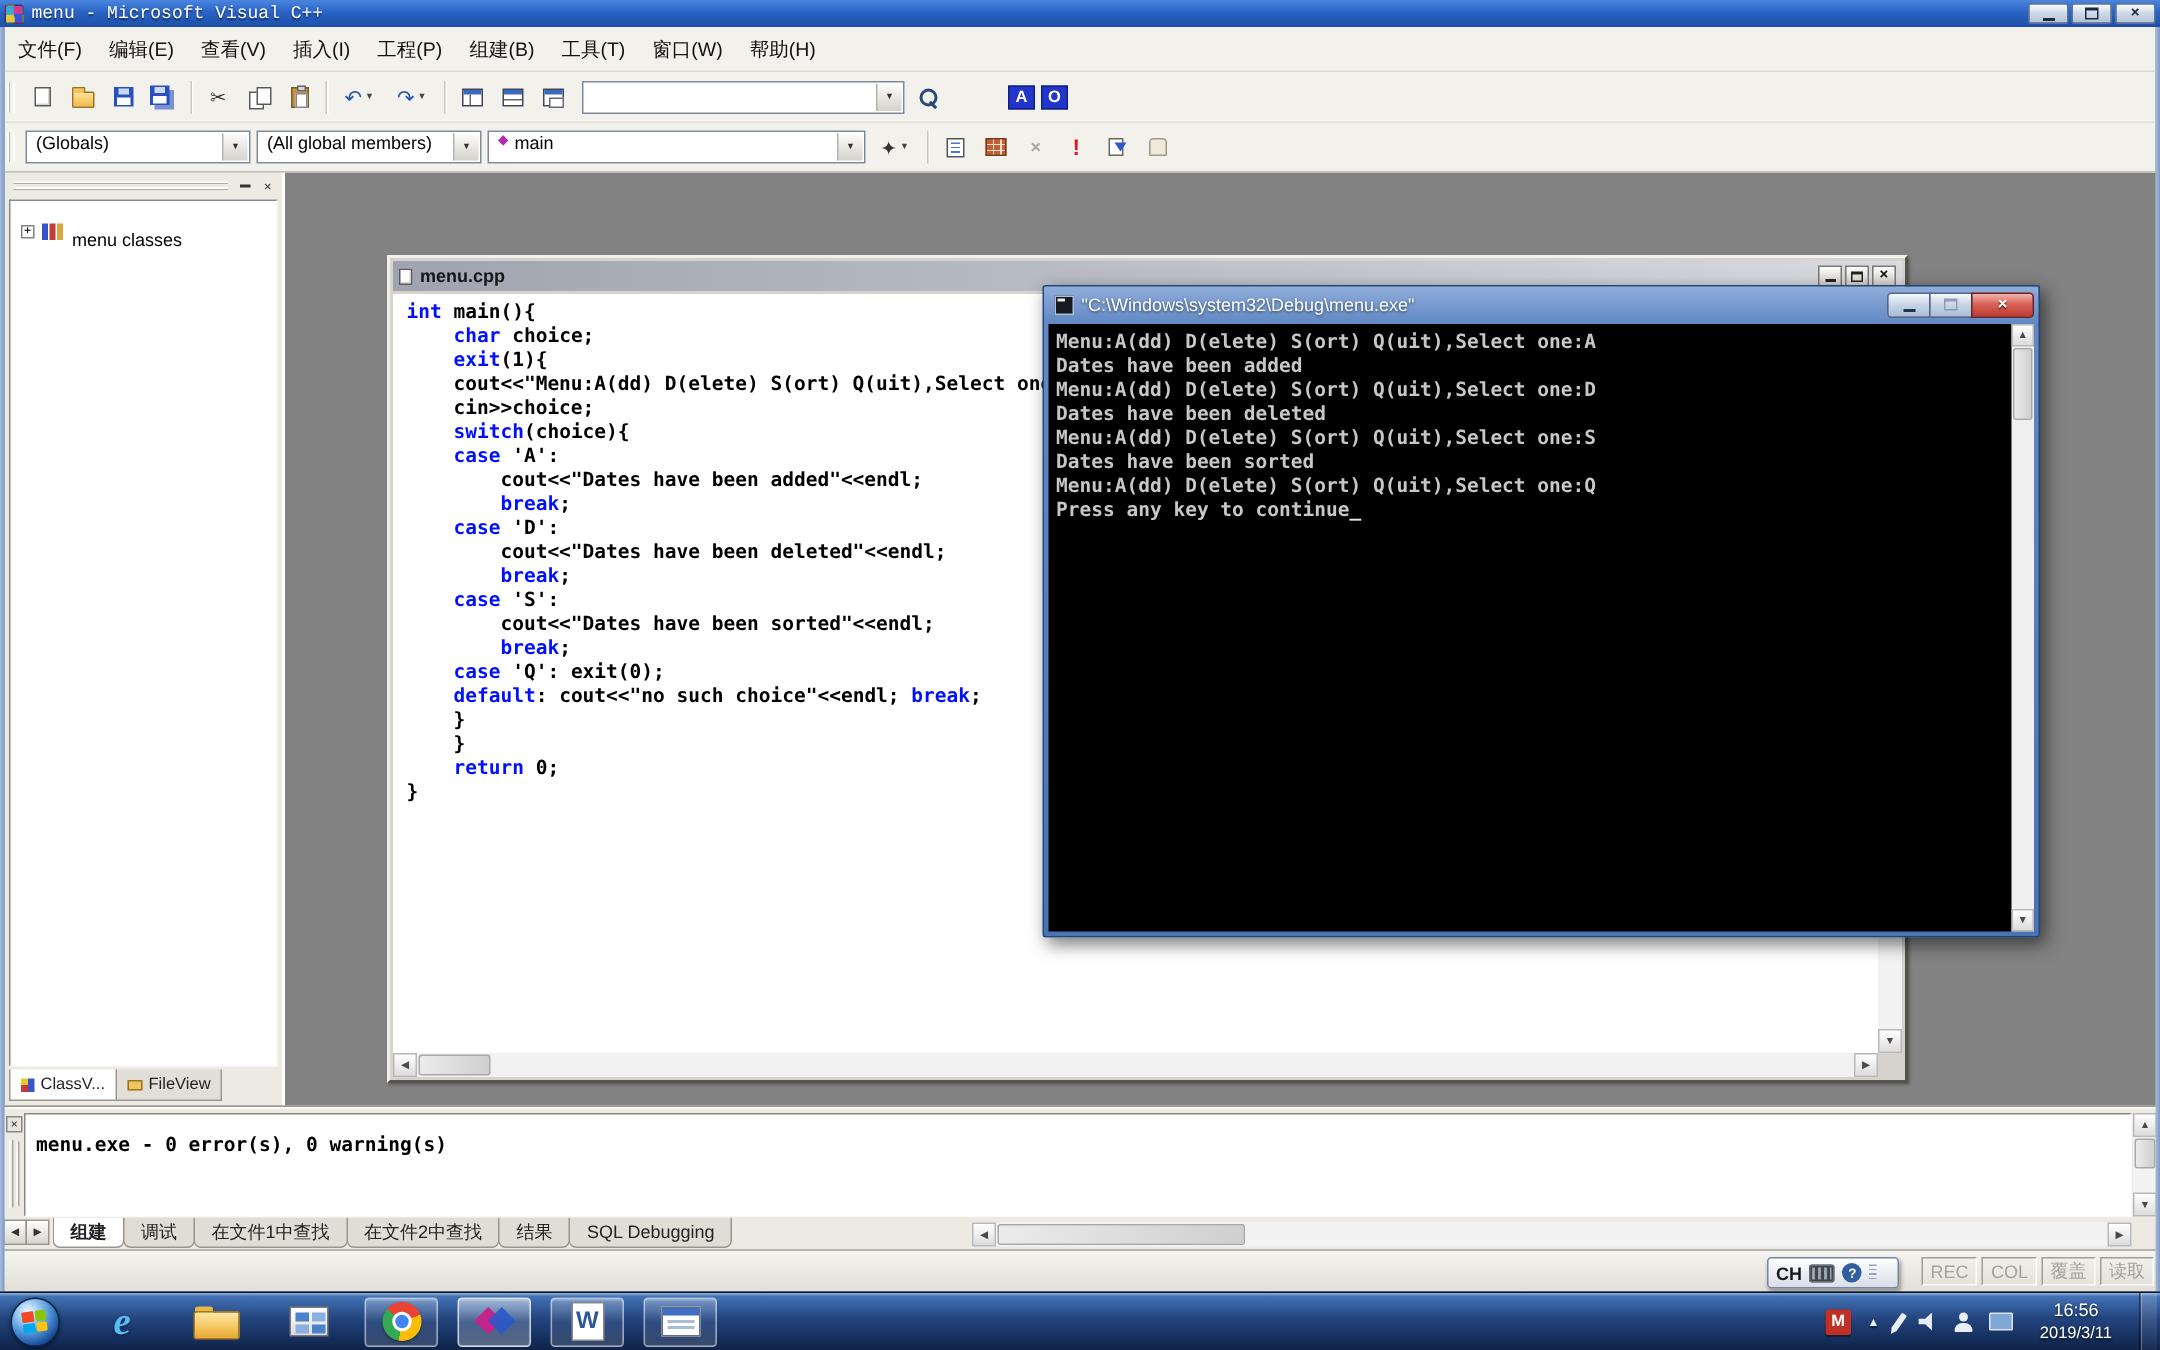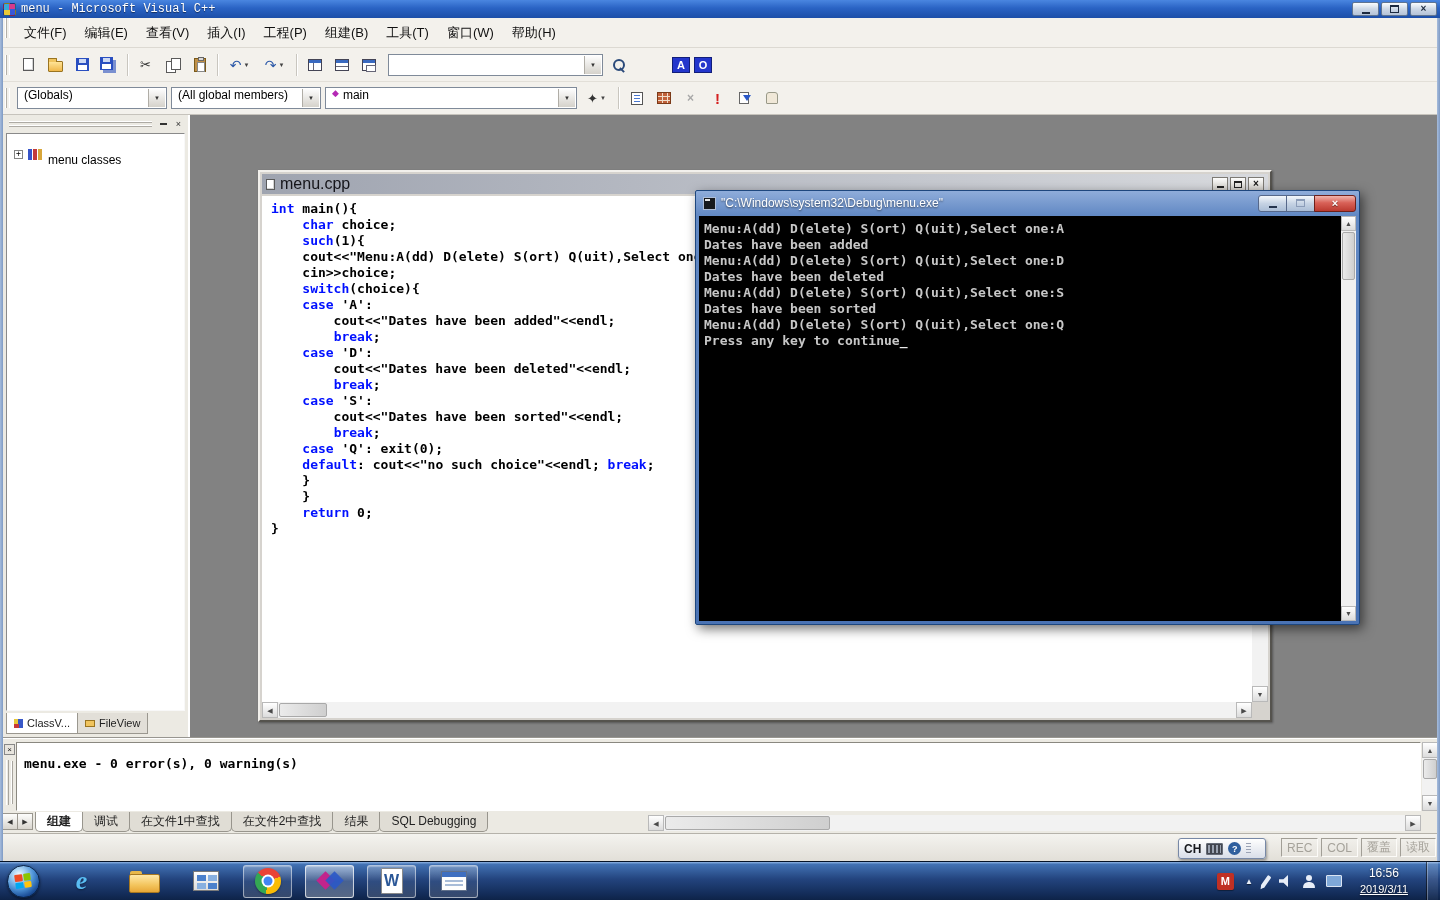--- a/index.html
+++ b/index.html
@@ -12,21 +12,21 @@
 
 .titlebar{position:absolute;left:0;top:0;width:1440px;height:18px;background:linear-gradient(180deg,#4a86e0 0%,#2a63c4 45%,#1c4fa8 100%);display:flex;align-items:center;padding:0 3px;z-index:6;}
 .app-ico{width:13px;height:13px;margin-right:5px;border-radius:2px;background:conic-gradient(#d43a8c 0 25%,#3858d8 25% 50%,#e8c838 50% 75%,#38a8d8 75%);border:1px solid rgba(0,0,0,.4);}
 .title-text{color:#fff;font-size:12px;text-shadow:0 1px 1px rgba(0,0,0,.5);font-family:Liberation Mono, monospace;}
 .winbtns{margin-left:auto;display:flex;gap:2px;}
 .wbtn{width:27px;height:14px;background:linear-gradient(#fbfdfe,#cdd8e6 50%,#b4c3d8);border:1px solid #5f7491;border-radius:2px;display:flex;align-items:center;justify-content:center;color:#1c2a40;font-size:10px;font-weight:bold;line-height:1;}
 .glyph-min{width:8px;height:2px;background:#1c2a40;margin-top:7px;}
 .glyph-max{width:9px;height:8px;border:1px solid #1c2a40;border-top-width:2px;}
 
 
-.menubar{position:absolute;left:3px;right:3px;top:18px;height:30px;background:#f3f1ec;border-bottom:1px solid #dcd9d2;display:flex;align-items:flex-start;z-index:4;}
+.menubar{position:absolute;left:3px;right:3px;top:18px;height:30px;background:#f3f1ec;border-bottom:1px solid #dcd9d2;display:flex;align-items:flex-start;z-index:4;flex-direction:column;}
 .menu-item{padding:0 9px;font-size:13px;color:#111;line-height:29px;}
 .vgrip{width:5px;height:20px;margin:0 5px 0 2px;background:repeating-linear-gradient(90deg,#fff 0 1px,#b3b0a9 1px 2px,transparent 2px 4px);}
 .toolbar{position:absolute;left:3px;right:3px;display:flex;align-items:center;background:#f3f1ec;z-index:4;}
 .tb1{top:48px;height:34px;border-bottom:1px solid #e2dfd8;}
 .tb2{top:82px;height:33px;border-bottom:1px solid #c6c3bc;}
 .tbtn{width:25px;height:24px;display:flex;align-items:center;justify-content:center;margin:0 1px;position:relative;}
 .tbtn.wide{width:33px;}
 .tsep{width:1px;height:22px;background:#c9c6bf;margin:0 4px;box-shadow:1px 0 0 #fff;}
 .g{font-size:13px;color:#333;line-height:1;}
 .g.blue{color:#2b58a8;font-size:14px;}
@@ -88,21 +88,21 @@
 .ws-tabs{position:absolute;left:3px;bottom:3px;height:21px;display:flex;}
 .ws-tab{display:flex;align-items:center;gap:4px;padding:0 7px;font-size:11px;color:#222;background:#e2dfd8;border:1px solid #9a978f;border-top:none;margin-right:-1px;}
 .ws-tab.active{background:#fff;font-weight:normal;z-index:2;}
 .tabico-class{width:9px;height:9px;background:conic-gradient(#3858c8 0 50%,#c83838 50% 75%,#e8c838 75%);}
 .tabico-file{width:10px;height:7px;background:#f0c45e;border:1px solid #9a7420;}
 .mdi{position:absolute;left:189px;right:0;top:0;bottom:0;background:#828282;overflow:hidden;}
 
 
 .editor-win{position:absolute;left:66px;top:55px;width:1014px;height:552px;background:#d6d3ce;border:2px solid;border-color:#f2f0ec #55534e #55534e #f2f0ec;box-shadow:1px 1px 2px rgba(0,0,0,.35);}
 .ed-title{height:20px;margin:2px;background:linear-gradient(90deg,#9fa4b0,#d8dade);display:flex;align-items:center;gap:5px;padding:0 4px;}
-.ed-title .t{font-size:16px;font-weight:normal;color:#15151a;}
+.ed-title .t{font-size:12px;font-weight:bold;color:#15151a;}
 .ed-btns{margin-left:auto;display:flex;gap:2px;}
 .ebtn{width:16px;height:14px;background:linear-gradient(#fcfcfb,#d3d0ca);border:1px solid #7d7a74;display:flex;align-items:center;justify-content:center;font-size:10px;font-weight:bold;color:#111;line-height:1;}
 .m1{width:7px;height:2px;background:#222;margin-top:6px;}
 .m2{width:8px;height:7px;border:1px solid #222;border-top-width:2px;}
 .ed-client{position:absolute;left:2px;right:2px;top:24px;bottom:2px;background:#fff;overflow:hidden;}
 .code{position:absolute;left:0;top:0;right:16px;bottom:16px;padding:5px 0 0 9px;font:bold 13px/16px "DejaVu Sans Mono",monospace;overflow:hidden;}
 .code-line{white-space:pre;}
 .kw{color:#0010ff;}.pl{color:#000;}
 .sb{position:absolute;background:#f2f2f2;}
 .sbtn{position:absolute;width:16px;height:16px;background:linear-gradient(#fff,#dcdcdc);border:1px solid #b9b9b9;color:#4a4a4a;display:flex;align-items:center;justify-content:center;}
@@ -206,21 +206,21 @@
 .tray-m{width:17px;height:17px;background:#c03024;border-radius:2px;color:#fff;font-size:11px;font-weight:bold;display:flex;align-items:center;justify-content:center;box-shadow:0 1px 1px rgba(0,0,0,.4);}
 .tray-g{font-size:8px;color:#e8eef8;text-shadow:0 1px 1px rgba(0,0,0,.5);}
 .tray-pen{width:4px;height:13px;background:#e8eef8;transform:rotate(35deg);position:relative;border-radius:1px;}
 .tray-pen::after{content:"";position:absolute;left:0;bottom:-5px;border:2px solid transparent;border-top:4px solid #e8eef8;}
 .tray-vol{width:13px;height:12px;background:#e8eef8;clip-path:polygon(0 35%,35% 35%,70% 0,70% 100%,35% 65%,0 65%);}
 .tray-person{width:12px;height:13px;position:relative;}
 .tray-person::before{content:"";position:absolute;left:3px;top:0;width:6px;height:6px;border-radius:50%;background:#e8eef8;}
 .tray-person::after{content:"";position:absolute;left:0;bottom:0;width:12px;height:6px;border-radius:6px 6px 1px 1px;background:#e8eef8;}
 .tray-tab{width:16px;height:12px;border:1px solid #dbe4f2;background:#7fa8d8;border-radius:1px;}
 .clock{color:#fff;font-size:12px;text-align:center;line-height:1.3;text-shadow:0 1px 2px rgba(0,0,0,.7);margin:0 7px;}
-.clock .d{font-size:11px;text-decoration:underline;}
+.clock .d{font-size:11px;}
 .show-desktop{width:12px;height:39px;border-left:1px solid rgba(0,0,0,.6);box-shadow:inset 1px 0 0 rgba(255,255,255,.3);background:linear-gradient(180deg,rgba(255,255,255,.16),rgba(255,255,255,.04));}
 </style>
 </head>
 <body>
 
 <div class="screen">
   <div class="edge l"></div>
   <div class="edge r"></div>
 
   <div class="titlebar">
@@ -398,21 +398,21 @@
             <span class="ebtn">
                 <span class="m2"></span>
               </span>
             <span class="ebtn">×</span>
           </div>
         </div>
         <div class="ed-client">
           <div class="code">
               <div class="code-line"><span class="kw">int</span><span class="pl"> main(){</span></div>
               <div class="code-line"><span class="pl">    </span><span class="kw">char</span><span class="pl"> choice;</span></div>
-              <div class="code-line"><span class="pl">    </span><span class="kw">such</span><span class="pl">(1){</span></div>
+              <div class="code-line"><span class="pl">    </span><span class="kw">exit</span><span class="pl">(1){</span></div>
               <div class="code-line"><span class="pl">    cout&lt;&lt;"Menu:A(dd) D(elete) S(ort) Q(uit),Select one:";</span></div>
               <div class="code-line"><span class="pl">    cin&gt;&gt;choice;</span></div>
               <div class="code-line"><span class="pl">    </span><span class="kw">switch</span><span class="pl">(choice){</span></div>
               <div class="code-line"><span class="pl">    </span><span class="kw">case</span><span class="pl"> 'A':</span></div>
               <div class="code-line"><span class="pl">        cout&lt;&lt;"Dates have been added"&lt;&lt;endl;</span></div>
               <div class="code-line"><span class="pl">        </span><span class="kw">break</span><span class="pl">;</span></div>
               <div class="code-line"><span class="pl">    </span><span class="kw">case</span><span class="pl"> 'D':</span></div>
               <div class="code-line"><span class="pl">        cout&lt;&lt;"Dates have been deleted"&lt;&lt;endl;</span></div>
               <div class="code-line"><span class="pl">        </span><span class="kw">break</span><span class="pl">;</span></div>
               <div class="code-line"><span class="pl">    </span><span class="kw">case</span><span class="pl"> 'S':</span></div>

